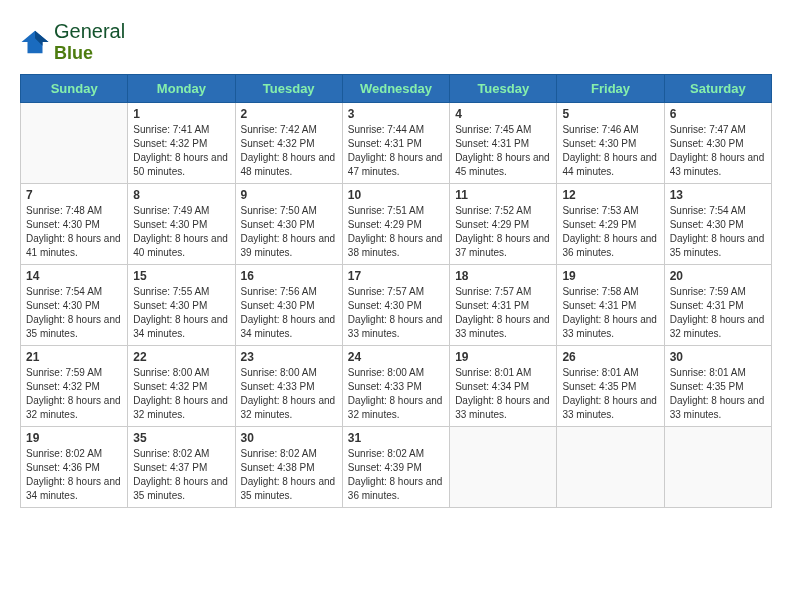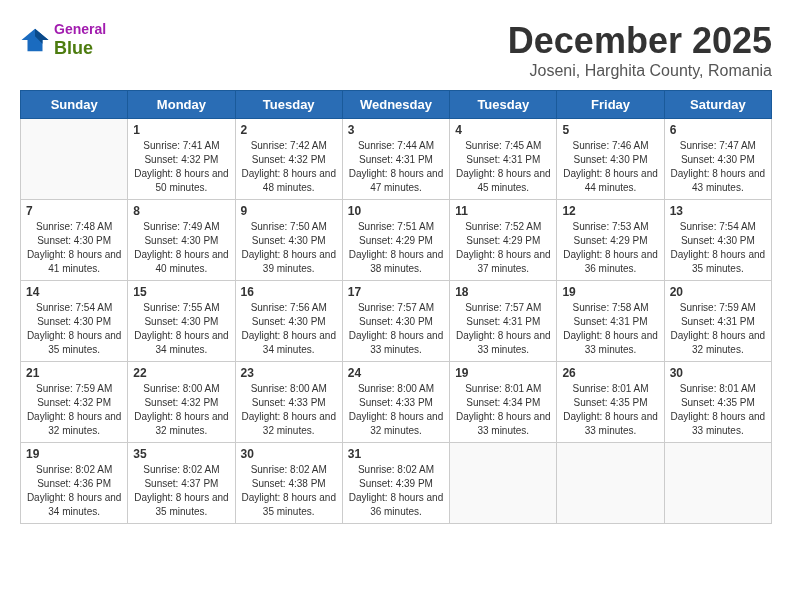--- a/index.html
+++ b/index.html
@@ -15,23 +15,23 @@
       justify-content: space-between;
       align-items: flex-start;
       margin-bottom: 10px;
     }
     .logo {
       display: flex;
       align-items: center;
       gap: 4px;
     }
     .logo-text-general {
-      font-size: 14px;
-      font-weight: bold;
-      color: #a21caf;
+      font-size: 20px;
+      font-weight: normal;
+      color: #14532d;
     }
     .logo-text-blue {
       font-size: 18px;
       font-weight: bold;
       color: #4d7c0f;
     }
     .logo-icon {
       width: 30px;
       height: 30px;
     }
@@ -47,21 +47,21 @@
       font-size: 16px;
       color: #555;
     }
     .calendar {
       width: 100%;
       border-collapse: collapse;
       border: 1px solid #ccc;
     }
     .calendar th {
       background-color: #2a6db5;
-      color: #ffffff;
+      color: #86efac;
       text-align: center;
       padding: 6px 17px;
       font-size: 13px;
       border: 1px solid #1a5a9a;
     }
     .calendar td {
       vertical-align: top;
       padding: 4px 5px;
       border: 1px solid #ccc;
       width: calc(100% / 7);
@@ -76,41 +76,36 @@
     .day-number {
       font-weight: bold;
       font-size: 12px;
       margin-bottom: 2px;
       display: block;
     }
     .day-info {
       font-size: 10px;
       line-height: 1.4;
       color: #333;
-      text-align: center;
     }
   </style>
 </head>
 <body>
 
 <div class="header">
   <div class="logo">
     <svg class="logo-icon" viewBox="0 0 40 40">
       <polygon points="20,5 38,20 30,20 30,35 10,35 10,20 2,20" fill="#1a6bbf"></polygon>
       <polygon points="20,5 38,20 30,20 30,25 20,15" fill="#0a4a8a"></polygon>
     </svg>
     <div>
       <span class="logo-text-general">General</span><br>
       <span class="logo-text-blue">Blue</span>
     </div>
   </div>
-  <div class="title-block">
-    <div class="main-title">December 2025</div>
-    <div class="subtitle">Joseni, Harghita County, Romania</div>
-  </div>
 </div>
 
 <table class="calendar">
   <thead>
     <tr>
     <th>Sunday</th>
         <th>Monday</th>
         <th>Tuesday</th>
         <th>Wednesday</th>
         <th>Tuesday</th>

